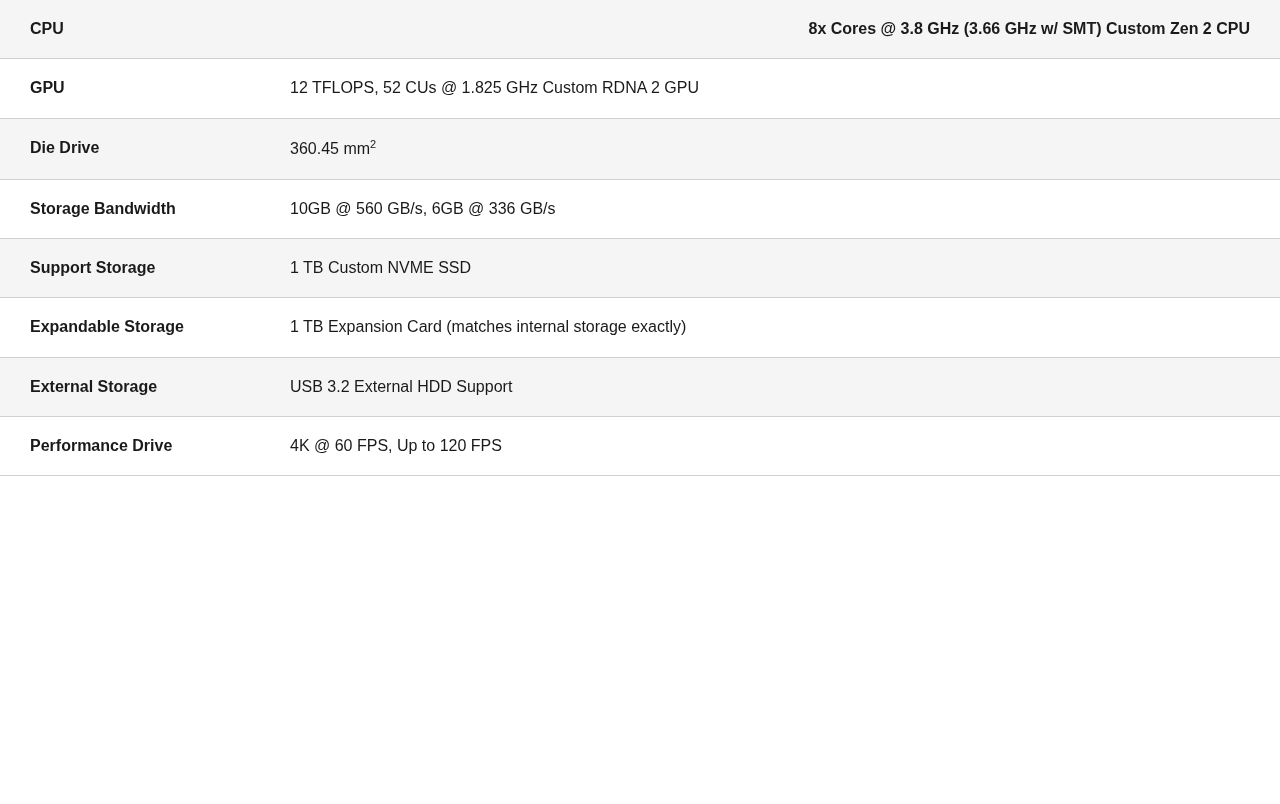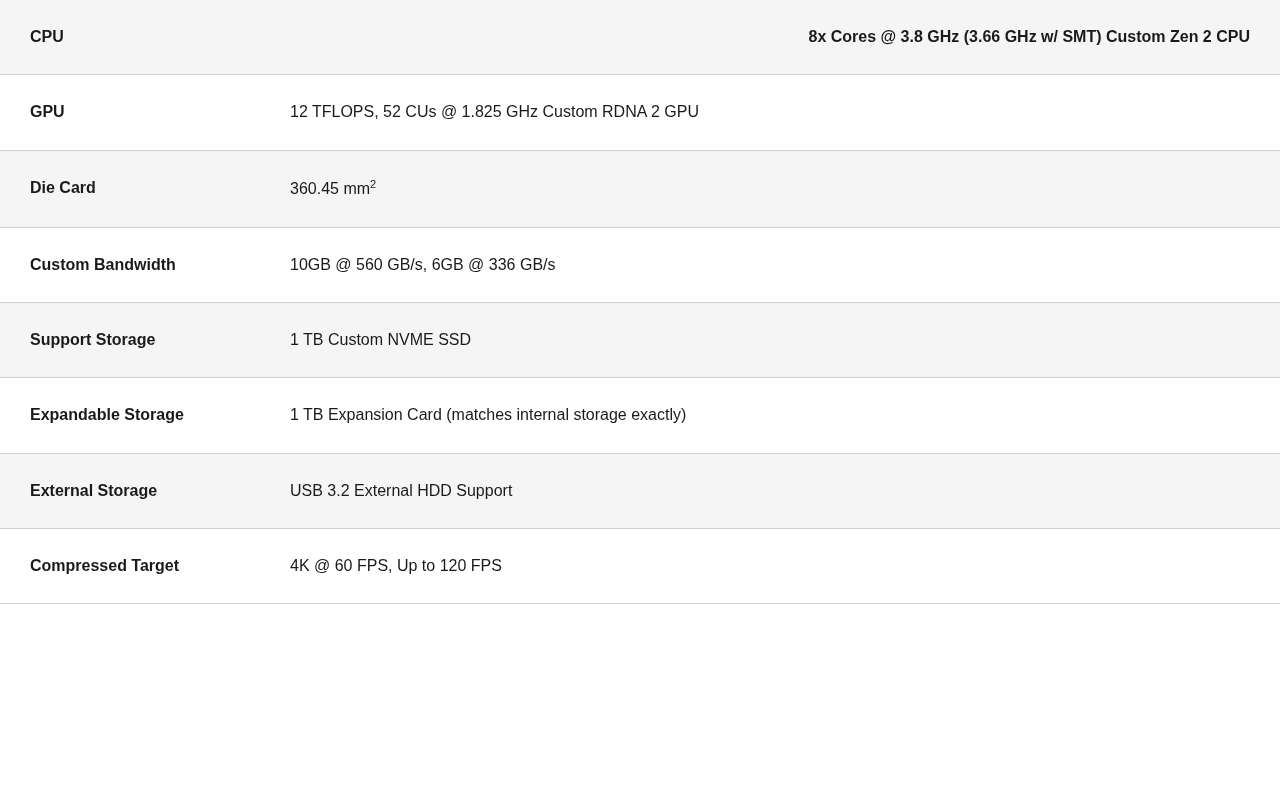--- a/index.html
+++ b/index.html
@@ -28,21 +28,21 @@
 
     .specs-table tr:nth-child(odd) {
       background-color: #f5f5f5;
     }
 
     .specs-table tr:nth-child(even) {
       background-color: #ffffff;
     }
 
     .specs-table td {
-      padding: 26px 30px;
+      padding: 18px 30px;
       vertical-align: middle;
       line-height: 1.4;
     }
 
     .spec-label {
       font-weight: 700;
       font-size: 16px;
       color: #1a1a1a;
       width: 260px;
       white-space: nowrap;
@@ -70,37 +70,37 @@
   <tbody id="specs-body">
   <tr>
         <td class="spec-label">CPU</td>
         <td class="spec-value bold-value">8x Cores @ 3.8 GHz (3.66 GHz w/ SMT) Custom Zen 2 CPU</td>
       </tr>
       <tr>
         <td class="spec-label">GPU</td>
         <td class="spec-value">12 TFLOPS, 52 CUs @ 1.825 GHz Custom RDNA 2 GPU</td>
       </tr>
       <tr>
-        <td class="spec-label">Die Card</td>
+        <td class="spec-label">Die Drive</td>
         <td class="spec-value">360.45 mm<sup>2</sup></td>
       </tr>
       <tr>
-        <td class="spec-label">Custom Bandwidth</td>
+        <td class="spec-label">Storage Bandwidth</td>
         <td class="spec-value">10GB @ 560 GB/s, 6GB @ 336 GB/s</td>
       </tr>
       <tr>
         <td class="spec-label">Support Storage</td>
         <td class="spec-value">1 TB Custom NVME SSD</td>
       </tr>
       <tr>
         <td class="spec-label">Expandable Storage</td>
         <td class="spec-value">1 TB Expansion Card (matches internal storage exactly)</td>
       </tr>
       <tr>
         <td class="spec-label">External Storage</td>
         <td class="spec-value">USB 3.2 External HDD Support</td>
       </tr>
       <tr>
-        <td class="spec-label">Compressed Target</td>
+        <td class="spec-label">Performance Drive</td>
         <td class="spec-value">4K @ 60 FPS, Up to 120 FPS</td>
       </tr>
     </tbody>
 </table>
 
 </body></html>

